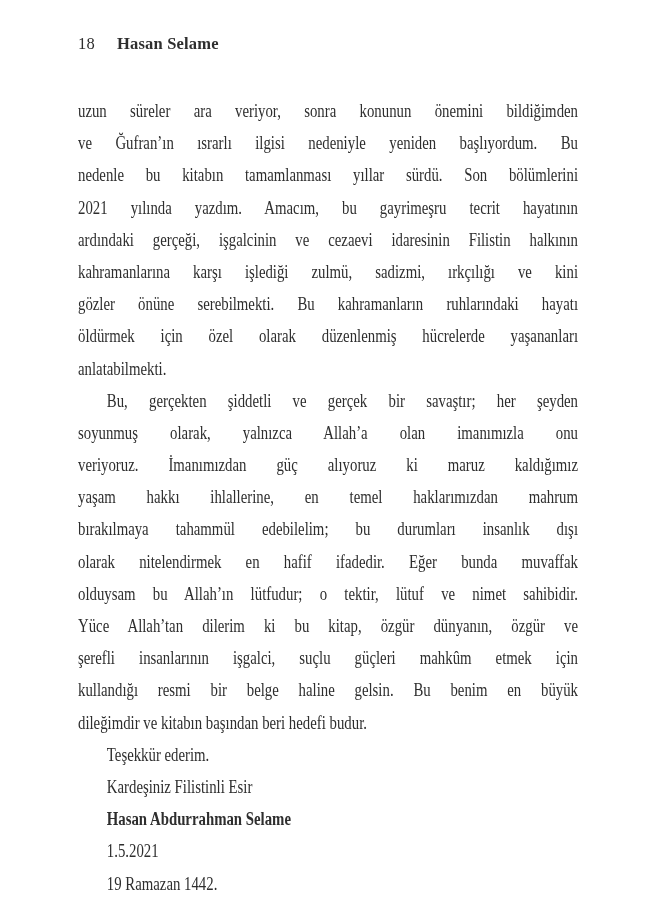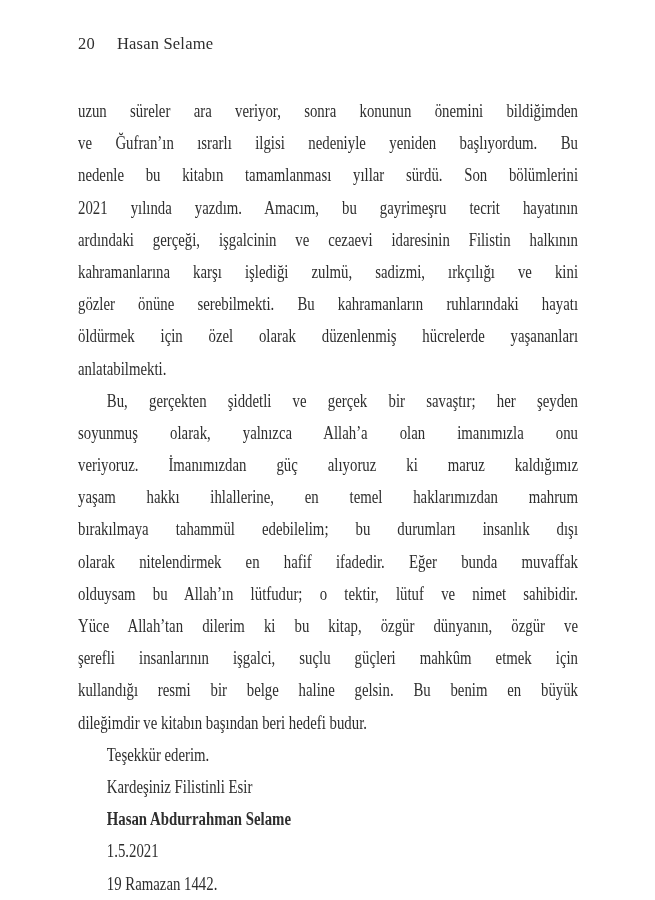--- a/index.html
+++ b/index.html
@@ -16,21 +16,21 @@
     overflow: hidden;
   }
   .running-head {
     position: absolute;
     left: 78px; top: 34px;
     font-size: 16.5px;
     color: var(--text-color, #333333);
     letter-spacing: 0.2px;
     white-space: nowrap;
   }
-  .running-head .rtitle { margin-left: 22px; }
+  .running-head .rtitle { margin-left: 22px; font-weight: bold; }
   .textblock {
     position: absolute;
     left: 78px; top: 95px;
     width: 625px;
     transform: scaleX(0.8);
     transform-origin: 0 0;
     font-size: 18.5px;
     line-height: 32.2px;
     color: var(--text-color, #2e2e2e);
   }
@@ -44,21 +44,21 @@
   .ind { padding-left: 36px; }
   .sig { text-align: left; padding-left: 36px; }
   .bold { font-weight: bold; }
 </style>
 </head>
 <body>
 
 <div class="page">
 
   <div class="running-head">
-    <span>20</span><span class="rtitle">Hasan Selame</span>
+    <span>18</span><span class="rtitle">Hasan Selame</span>
   </div>
 
   <div class="textblock">
 
     <div>
       <div class="line j">uzun süreler ara veriyor, sonra konunun önemini bildiğimden</div>
       <div class="line j">ve Ğufran’ın ısrarlı ilgisi nedeniyle yeniden başlıyordum. Bu</div>
       <div class="line j">nedenle bu kitabın tamamlanması yıllar sürdü. Son bölümlerini</div>
       <div class="line j">2021 yılında yazdım. Amacım, bu gayrimeşru tecrit hayatının</div>
       <div class="line j">ardındaki gerçeği, işgalcinin ve cezaevi idaresinin Filistin halkının</div>

